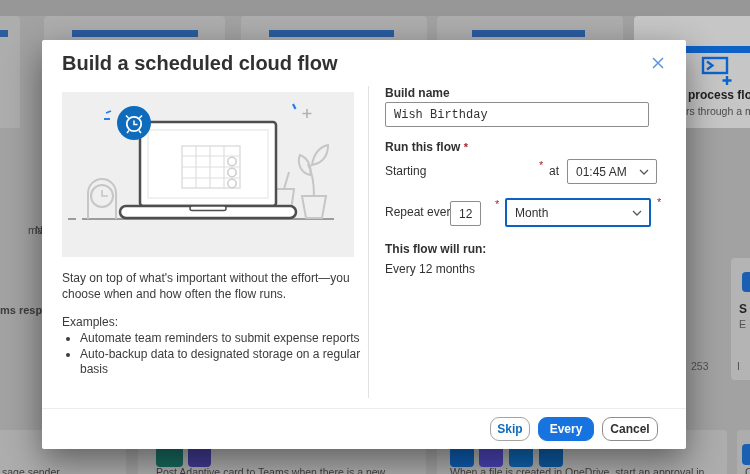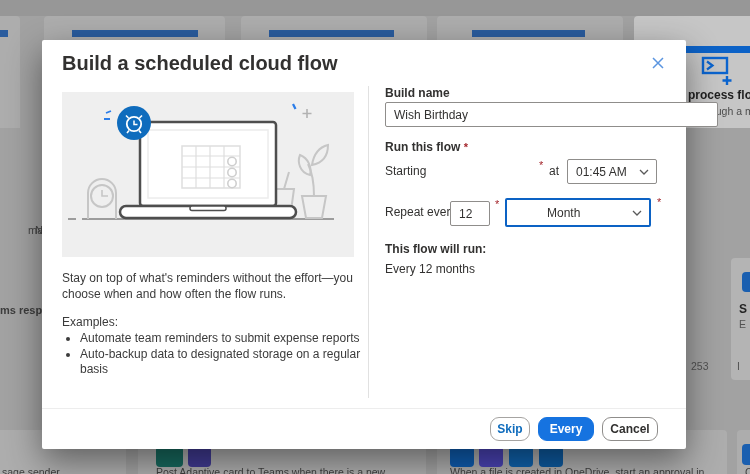--- a/index.html
+++ b/index.html
@@ -166,56 +166,56 @@
           <rect x="128" y="114" width="36" height="4.5" rx="2" fill="#ffffff" stroke="#4e4e4e" stroke-width="1.5"></rect>
           <circle cx="72" cy="31" r="17" fill="#0f6cbd"></circle>
           <circle cx="72" cy="32" r="7.2" fill="none" stroke="#ffffff" stroke-width="1.8"></circle>
           <path d="M72 28.5 V32.5 H75.5" fill="none" stroke="#ffffff" stroke-width="1.5"></path>
           <path d="M66.5 26 L64 23.5 M77.5 26 L80 23.5 M67 38.5 L65 41 M77 38.5 L79 41" stroke="#ffffff" stroke-width="1.6"></path>
           <path d="M44 21 L49 19 M42 27 H48" stroke="#2b7de9" stroke-width="1.8"></path>
           <path d="M231 12 L233.5 17" stroke="#2b7de9" stroke-width="2.2"></path>
           <path d="M245 17 v9 M240.5 21.5 h9" stroke="#b2b2b2" stroke-width="1.6"></path>
         </svg>
       </div>
-      <p class="desc">Stay on top of what's reminders without the effort—you choose when and how often the flow runs.</p>
+      <p class="desc">Stay on top of what's important without the effort—you choose when and how often the flow runs.</p>
       <div class="examples-label">Examples:</div>
       <ul class="examples">
         <li>Automate team reminders to submit expense reports</li>
         <li>Auto-backup data to designated storage on a regular basis</li>
       </ul>
     </div>
 
     <div class="v-divider"></div>
 
     <div class="right-pane">
 
       <label class="fld-label" style="top:46px;">Build name</label>
-      <input class="txt-input" style="left: 0px; top: 62px; width: 333px; height: 25px;" value="Wish Birthday">
+      <input class="txt-input" style="left: 0px; top: 62px; width: 264px; height: 25px; font-family: Liberation Mono, monospace;" value="Wish Birthday">
 
       <div class="fld-label" style="top:100px;">
         <span>Run this flow</span>
         <span class="req">*</span>
       </div>
 
       <span class="plain-label" style="top:124px;">Starting</span>
       <span class="asterisk" style="left:154px;top:119px;">*</span>
       <span class="plain-label" style="left:164px;top:124px;">at</span>
       <div class="combo" style="left:182px;top:119px;width:90px;height:25px;">
         <span class="val">01:45 AM</span>
         <span class="tail">
           <svg width="10" height="6" viewBox="0 0 10 6">
             <polyline points="1,1 5,5 9,1" fill="none" stroke="#5a5a5a" stroke-width="1.3"></polyline>
           </svg>
         </span>
       </div>
 
       <span class="plain-label" style="top:165px;">Repeat every</span>
-      <input class="txt-input" style="left: 65px; top: 161px; width: 40px; height: 25px;" value="12">
+      <input class="txt-input" style="left: 65px; top: 161px; width: 31px; height: 25px;" value="12">
       <span class="asterisk" style="left:110px;top:158px;">*</span>
-      <div class="combo focused" style="left:120px;top:158px;width:146px;height:29px;padding-left:32px;">
+      <div class="combo focused" style="left:120px;top:158px;width:146px;height:29px;">
         <span class="val">Month</span>
         <span class="tail">
           <svg width="10" height="6" viewBox="0 0 10 6">
             <polyline points="1,1 5,5 9,1" fill="none" stroke="#5a5a5a" stroke-width="1.3"></polyline>
           </svg>
         </span>
       </div>
       <span class="asterisk" style="left:272px;top:156px;">*</span>
 
       <div class="fld-label" style="top:202px;">This flow will run:</div>

